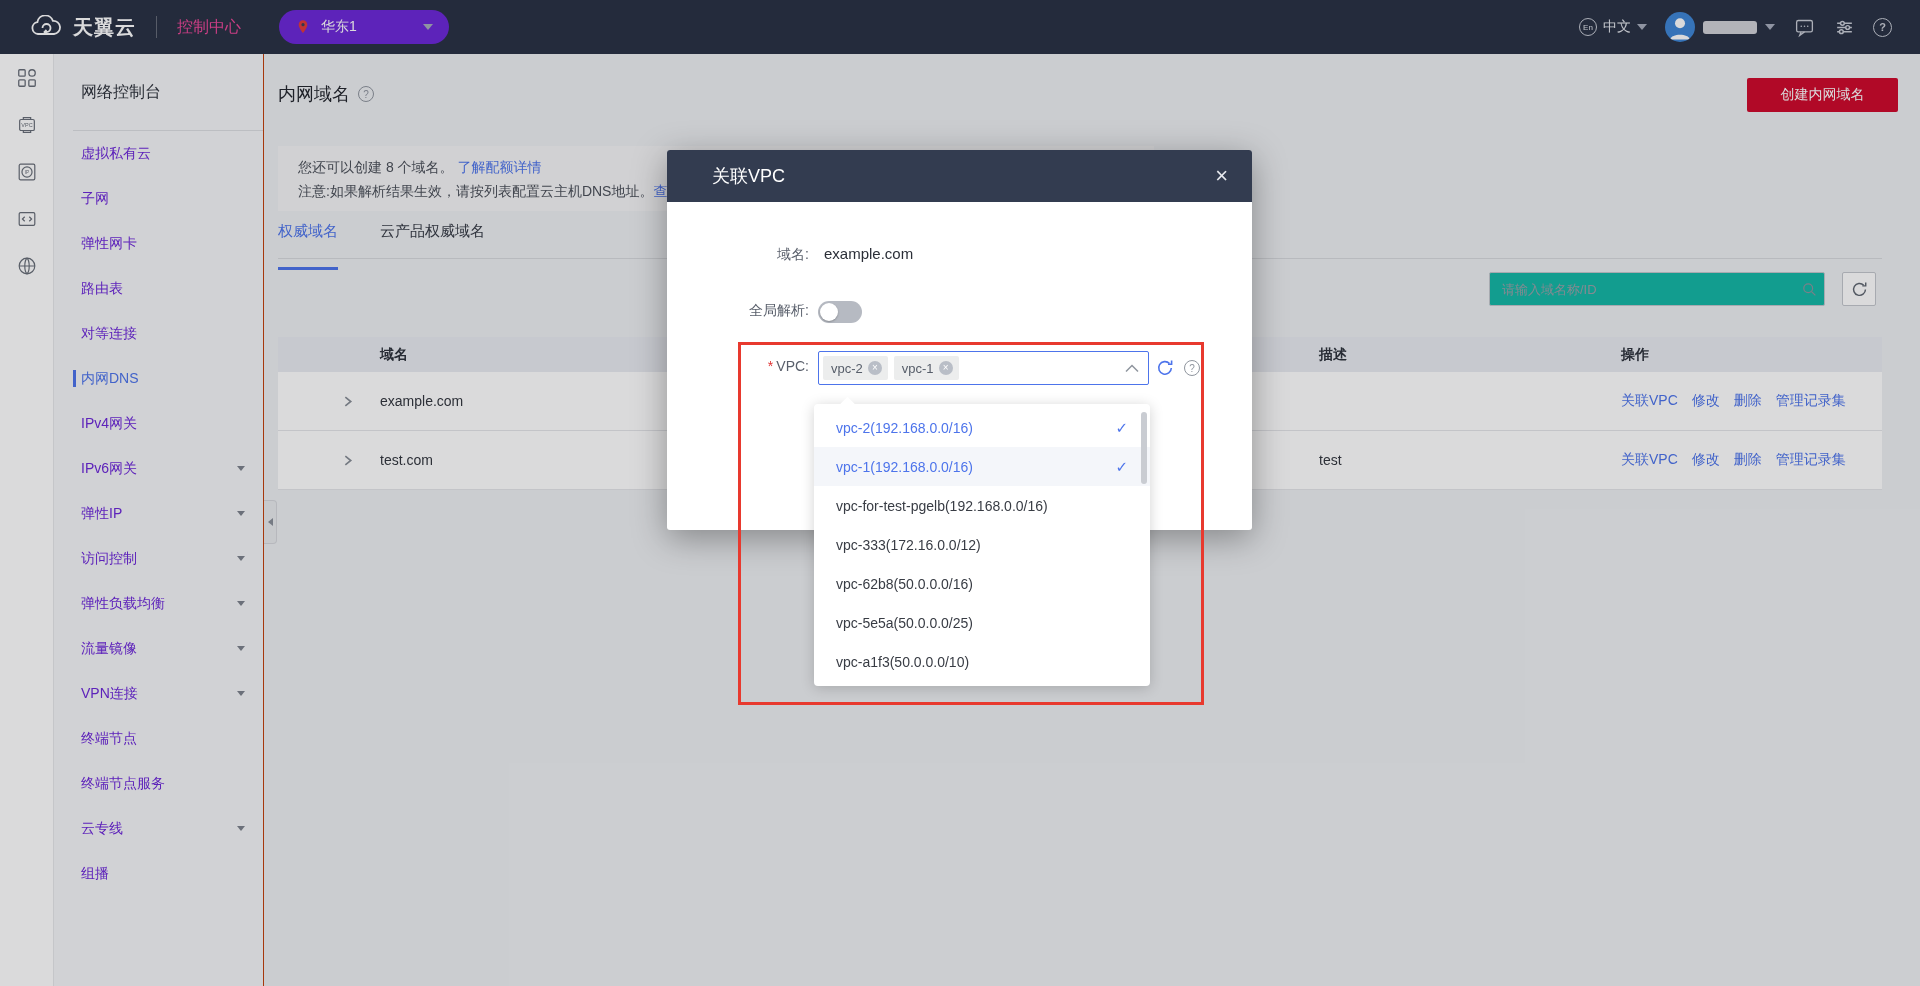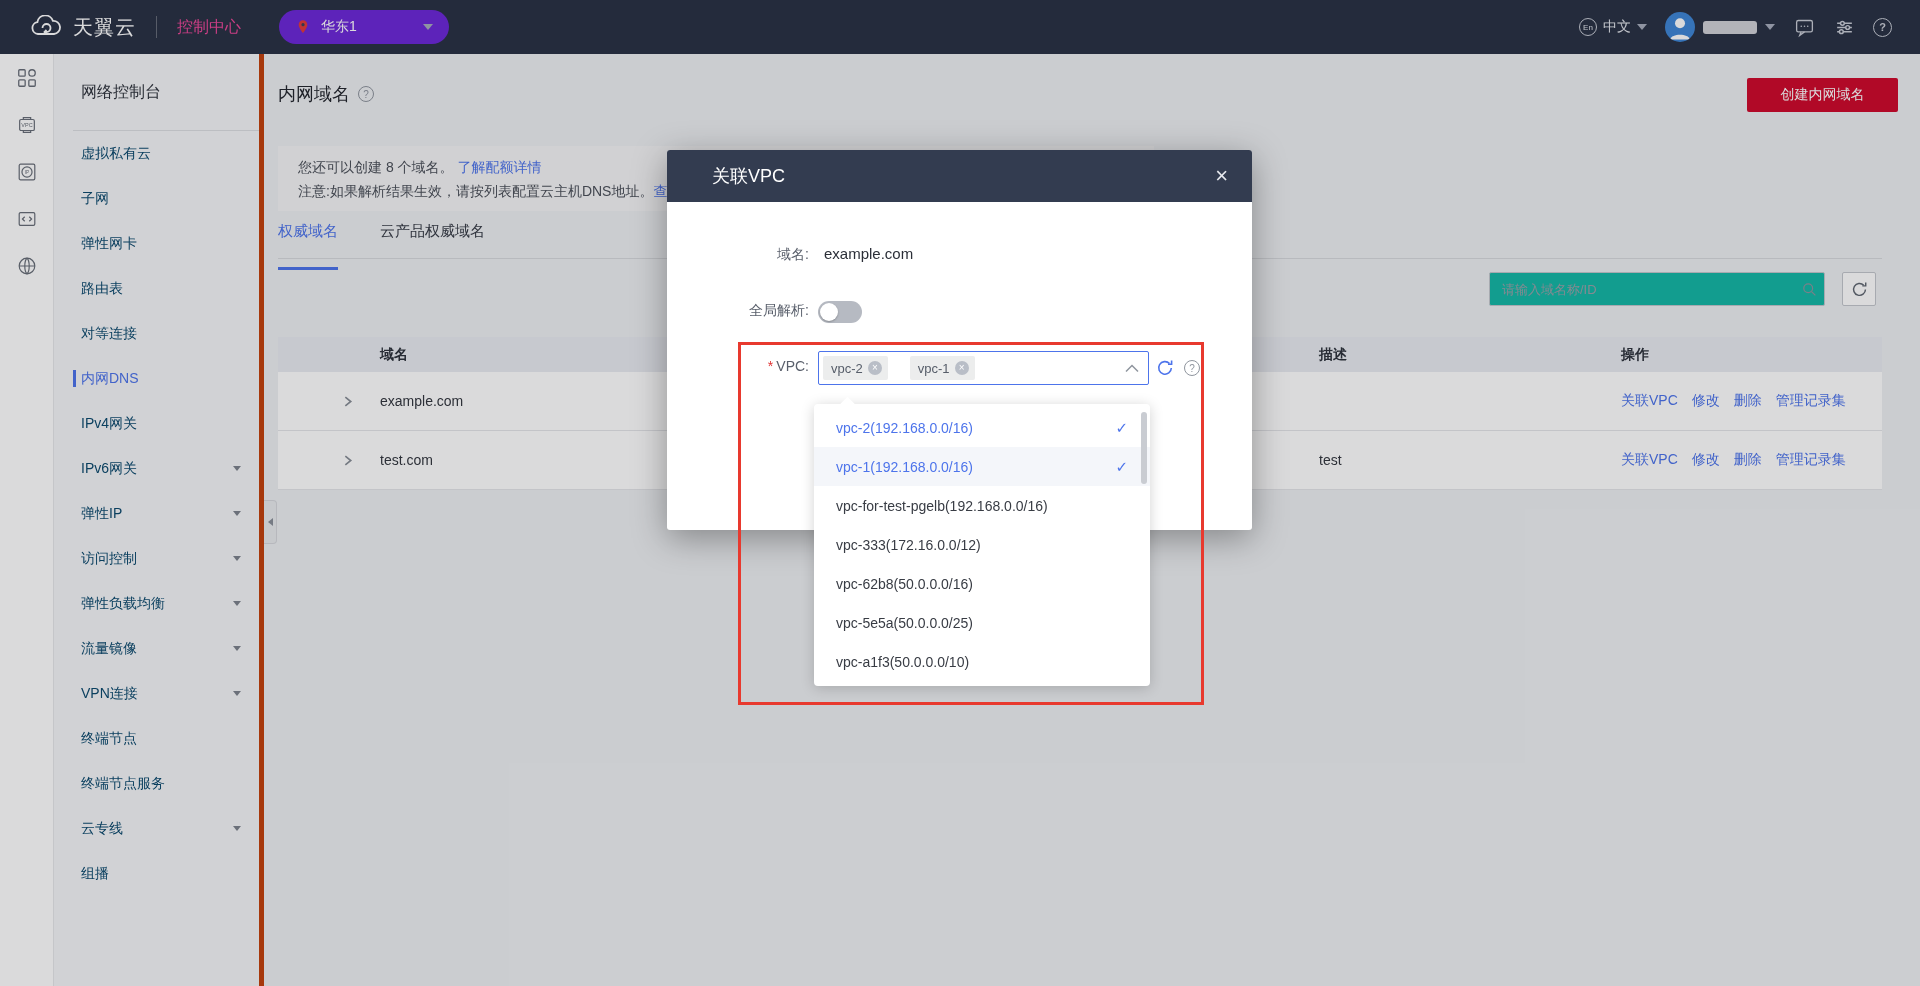--- a/index.html
+++ b/index.html
@@ -2,44 +2,44 @@
 <html><head>
 <meta charset="utf-8">
 <style>
   *{box-sizing:border-box;margin:0;padding:0}
   html,body{width:1920px;height:986px;overflow:hidden}
   body{font-family:"Liberation Sans","DejaVu Sans",sans-serif}
   #app{position:relative;width:1920px;height:986px;background:#eef0f3;overflow:hidden}
 
   
   .topbar{position:absolute;left:0;top:0;right:0;height:54px;background:#2a3245;display:flex;align-items:center;color:#fff;z-index:1}
-  .brand{display:flex;align-items:center;gap:9px;margin-left:28px;font-size:20px;font-weight:normal;letter-spacing:1px}
+  .brand{display:flex;align-items:center;gap:9px;margin-left:28px;font-size:20px;font-weight:bold;letter-spacing:1px}
   .tb-divider{width:1px;height:22px;background:rgba(255,255,255,.28);margin:0 20px}
   .console{font-size:16px;color:#ec4899;cursor:pointer}
   .region{margin-left:38px;display:flex;align-items:center;gap:10px;background:#6d28d9;border-radius:17px;height:34px;padding:0 16px;width:170px;font-size:14px;cursor:pointer}
   .caret-down{width:0;height:0;border-left:5px solid transparent;border-right:5px solid transparent;border-top:6px solid #a7adbc}
   .region .caret-down{margin-left:auto}
   .tb-right{margin-left:auto;display:flex;align-items:center;gap:18px;margin-right:28px}
   .lang{display:flex;align-items:center;gap:6px;font-size:14px;color:#e3e6ec;cursor:pointer}
   .badge-circle{width:18px;height:18px;border:1px solid #c9cdd6;border-radius:50%;display:flex;align-items:center;justify-content:center;color:#dfe3ea;font-size:8px}
   .avatar{width:30px;height:30px;border-radius:50%;background:#3f87d6;display:flex;align-items:flex-end;justify-content:center;overflow:hidden;cursor:pointer}
   .user-wrap{display:flex;align-items:center;gap:8px;cursor:pointer}
   .user-mask{width:54px;height:13px;background:#d9dbe0;border-radius:3px;opacity:.95}
   .tb-icon{width:22px;height:22px;display:flex;align-items:center;justify-content:center;cursor:pointer}
   .help-circle{width:19px;height:19px;border:1.4px solid #c9cdd6;border-radius:50%;display:flex;align-items:center;justify-content:center;color:#c9cdd6;font-size:11px;font-weight:bold}
 
   
   .rail{position:absolute;left:0;top:54px;bottom:0;width:54px;background:#ffffff;border-right:1px solid #e7e8ea;z-index:1}
   .rail-item{height:47px;display:flex;align-items:center;justify-content:center;cursor:pointer}
 
   
-  .sidebar{position:absolute;left:54px;top:54px;bottom:0;width:210px;background:#f5f6f8;border-right:5px solid #c2410c;z-index:1}
+  .sidebar{position:absolute;left:54px;top:54px;bottom:0;width:210px;background:#f5f6f8;border-right:1px solid #c2410c;z-index:1}
   .sb-title{padding:28px 0 0 27px;font-size:16px;color:#2f343d;height:76px}
   .sb-sep{height:1px;background:#dcdee2;margin:0 0 0 19px}
-  .side-item{height:45px;display:flex;align-items:center;padding:0 18px 0 27px;font-size:14px;color:#0c4a6e;cursor:pointer;position:relative}
+  .side-item{height:45px;display:flex;align-items:center;padding:0 18px 0 27px;font-size:14px;color:#6d28d9;cursor:pointer;position:relative}
   .side-item.active{color:#4d74eb}
   .side-item.active::before{content:"";position:absolute;left:19px;top:14px;bottom:14px;width:3px;background:#4d74eb}
   .side-arrow{margin-left:auto;width:0;height:0;border-left:4px solid transparent;border-right:4px solid transparent;border-top:5px solid #7d838d}
   .collapse-handle{position:absolute;left:264px;top:500px;width:13px;height:44px;background:#e9ebee;border:1px solid #d6d8dc;border-left:none;border-radius:0 4px 4px 0;display:flex;align-items:center;justify-content:center;z-index:1;cursor:pointer}
   .collapse-handle i{width:0;height:0;border-top:4px solid transparent;border-bottom:4px solid transparent;border-right:5px solid #8a9099}
 
   
   .main{position:absolute;left:264px;top:54px;right:0;bottom:0}
   .page-title{position:absolute;left:14px;top:28px;font-size:18px;color:#23262d;display:flex;align-items:center;gap:8px}
   .q-circle{width:16px;height:16px;border:1px solid #8f959e;border-radius:50%;display:flex;align-items:center;justify-content:center;color:#8f959e;font-size:10px;cursor:pointer}
@@ -355,21 +355,21 @@
     <div class="modal-head">
       <span class="modal-title">关联VPC</span>
       <span class="modal-close">×</span>
     </div>
     <div class="m-label" style="top:96px">域名:</div>
     <div class="m-value" style="top:95px">example.com</div>
     <div class="m-label" style="top:152px">全局解析:</div>
     <div class="toggle"></div>
     <div class="m-label" style="top:208px"><span class="req">*</span><span>VPC:</span></div>
     <div class="vpc-select">
-      <span style="display:flex;gap:22px">
+      <span style="display:flex;gap:6px">
           <span class="tag">
             <span>vpc-2</span>
             <span class="tag-x">×</span>
           </span>
           <span class="tag">
             <span>vpc-1</span>
             <span class="tag-x">×</span>
           </span>
         </span>
       <span class="sel-caret">

